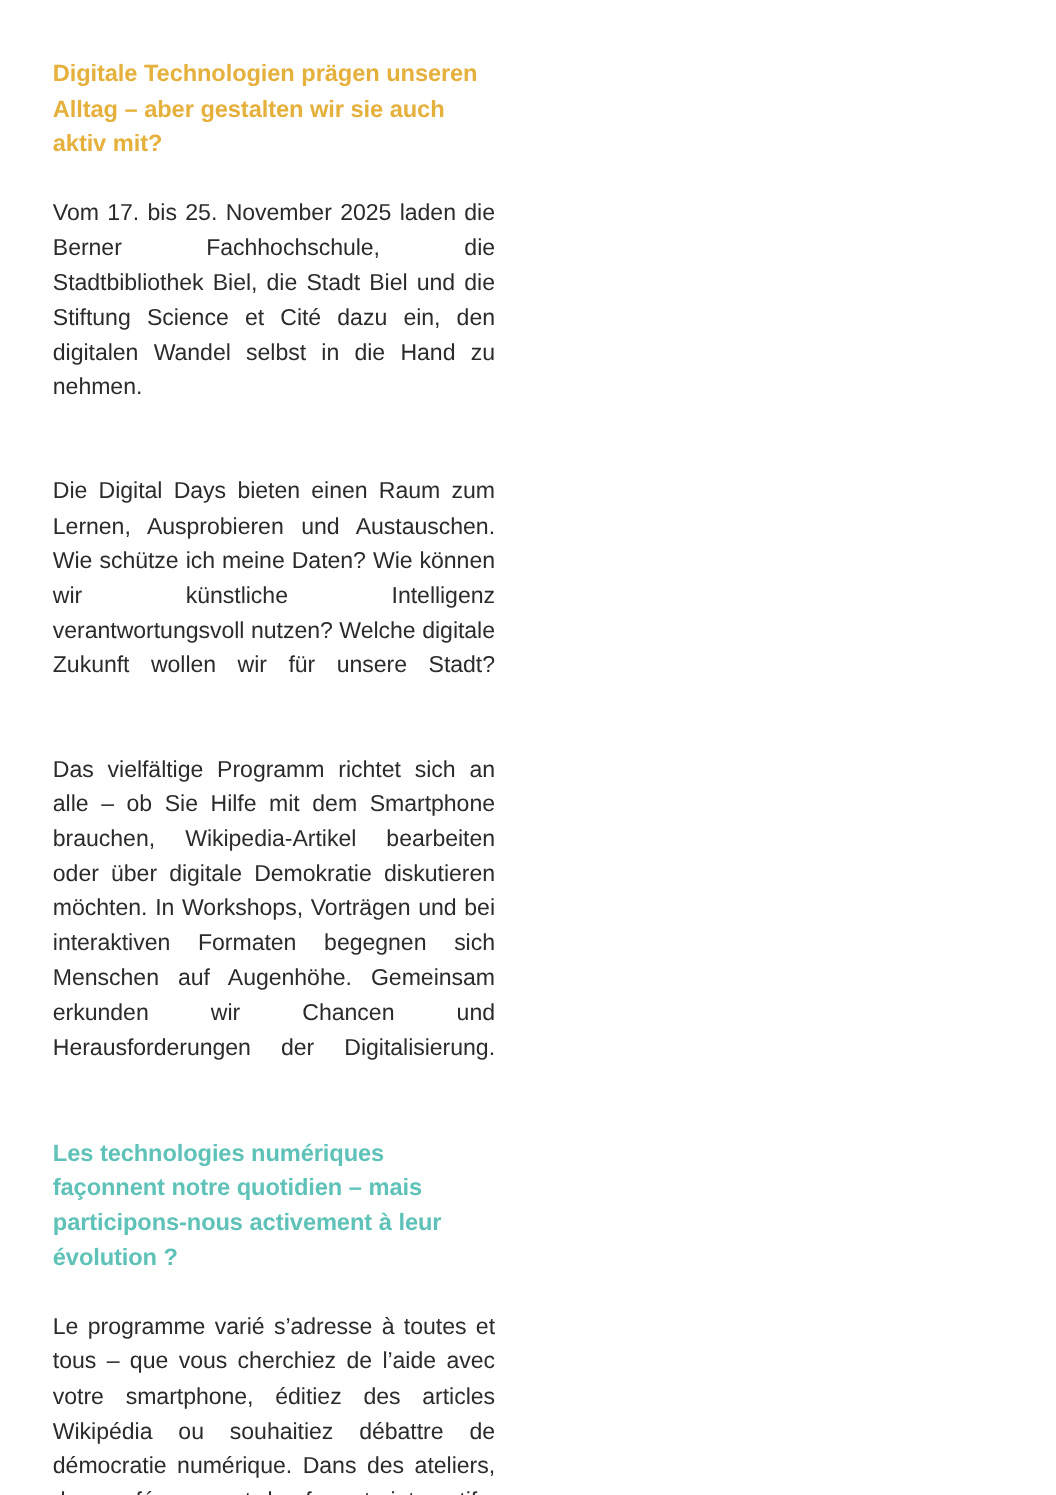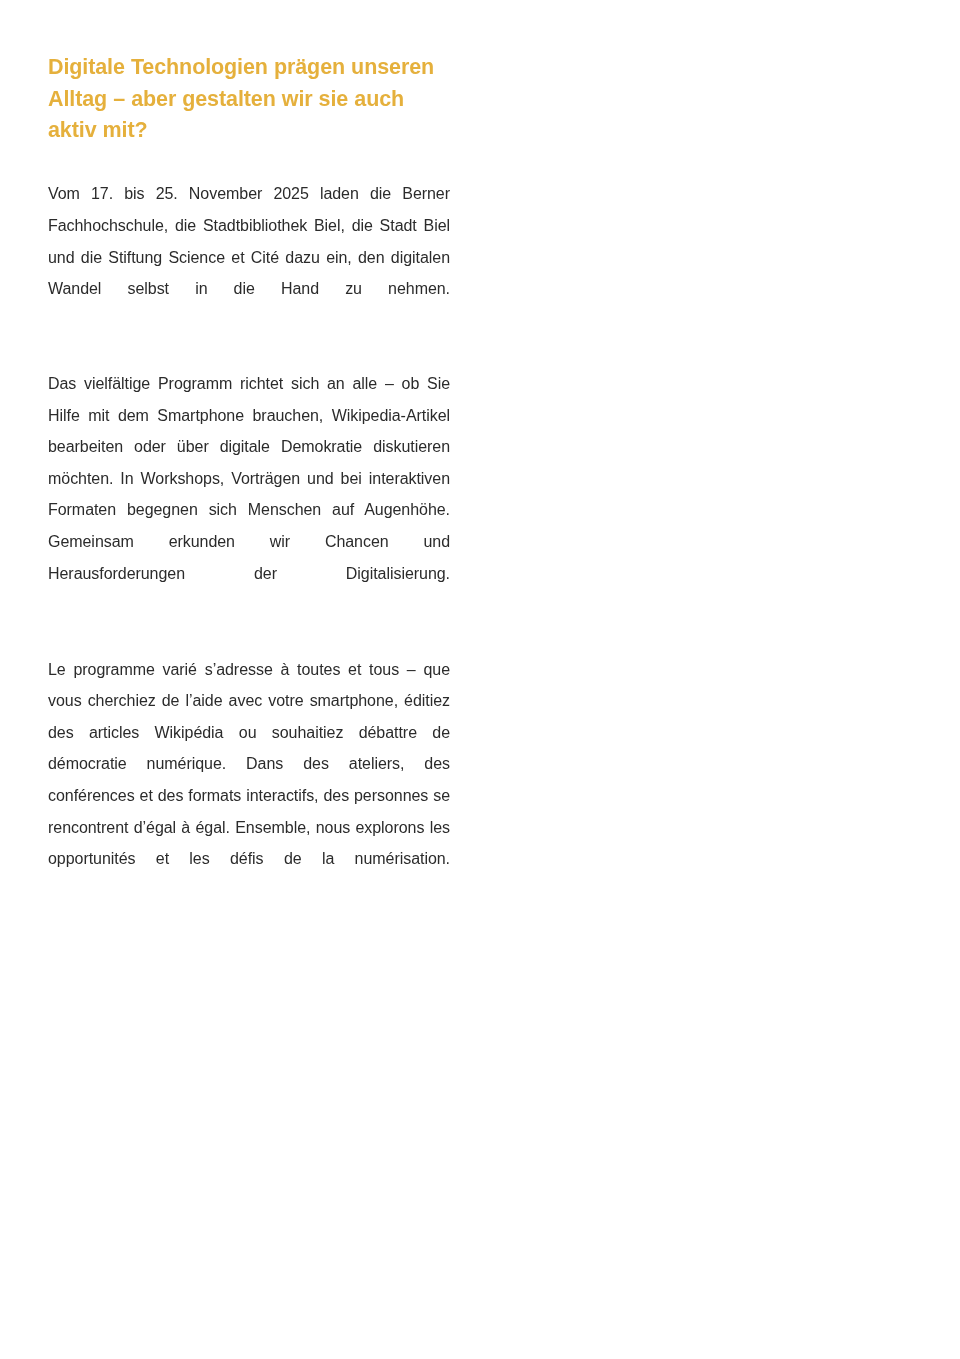--- a/index.html
+++ b/index.html
@@ -55,21 +55,21 @@
     hyphens: none;
   }
 
   .lede-heading.de { color: #E5B03C; }
   .lede-heading.fr { color: #5FC2B8; }
 
   
   .body-par {
     margin: 0;
     color: #2B2B2B;
-    font-size: 16px;
+    font-size: 21px;
     line-height: 31.6px;
     font-weight: 400;
     letter-spacing: -0.05px;
     text-align: justify;
     text-justify: inter-word;
     hyphens: none;
   }
 
   
   .body-par.first {
@@ -95,21 +95,23 @@
 </style>
 </head>
 <body>
 
 <div class="page">
   <div class="columns">
 
     <div class="column">
       <p class="lede-heading de">Digitale Technologien prägen unseren Alltag – aber gestalten wir sie auch aktiv mit?</p>
       <p class="body-par first">Vom 17. bis 25. November 2025 laden die Berner Fachhochschule, die Stadtbibliothek Biel, die Stadt Biel und die Stiftung Science et Cité dazu ein, den digitalen Wandel selbst in die Hand zu nehmen.</p>
+      <p class="body-par">Die Digital Days bieten einen Raum zum Lernen, Ausprobieren und Austauschen. Wie schütze ich meine Daten? Wie können wir künstliche Intelligenz verantwortungsvoll nutzen? Welche digitale Zukunft wollen wir für unsere Stadt?</p>
       <p class="body-par">Das vielfältige Programm richtet sich an alle – ob Sie Hilfe mit dem Smartphone brauchen, Wikipedia-Artikel bearbeiten oder über digitale Demokratie diskutieren möchten. In Workshops, Vorträgen und bei interaktiven Formaten begegnen sich Menschen auf Augenhöhe. Gemeinsam erkunden wir Chancen und Herausforderungen der Digitalisierung.</p>
     </div>
 
     <div class="column">
+      <p class="lede-heading fr">Les technologies numériques façonnent notre quotidien – mais participons-nous activement à leur évolution ?</p>
       <p class="body-par">Le programme varié s’adresse à toutes et tous – que vous cherchiez de l’aide avec votre smartphone, éditiez des articles Wikipédia ou souhaitiez débattre de démocratie numérique. Dans des ateliers, des conférences et des formats interactifs, des personnes se rencontrent d’égal à égal. Ensemble, nous explorons les opportunités et les défis de la numérisation.</p>
     </div>
 
   </div>
 </div>
 
 </body></html>

